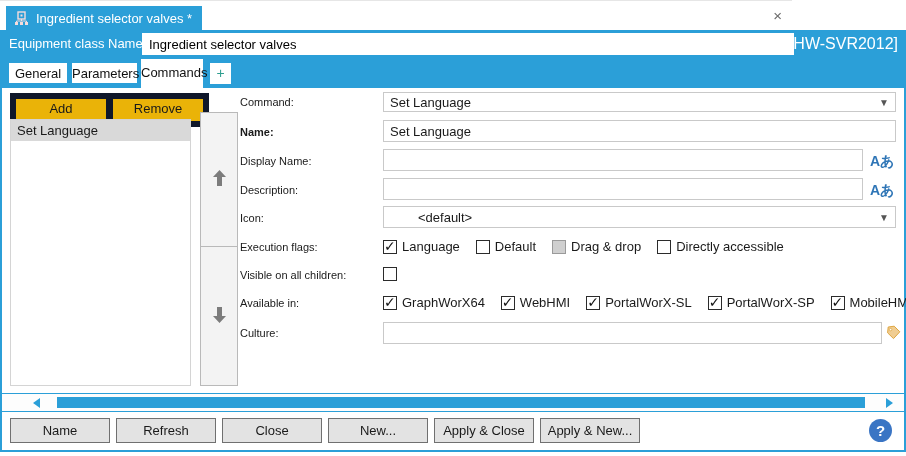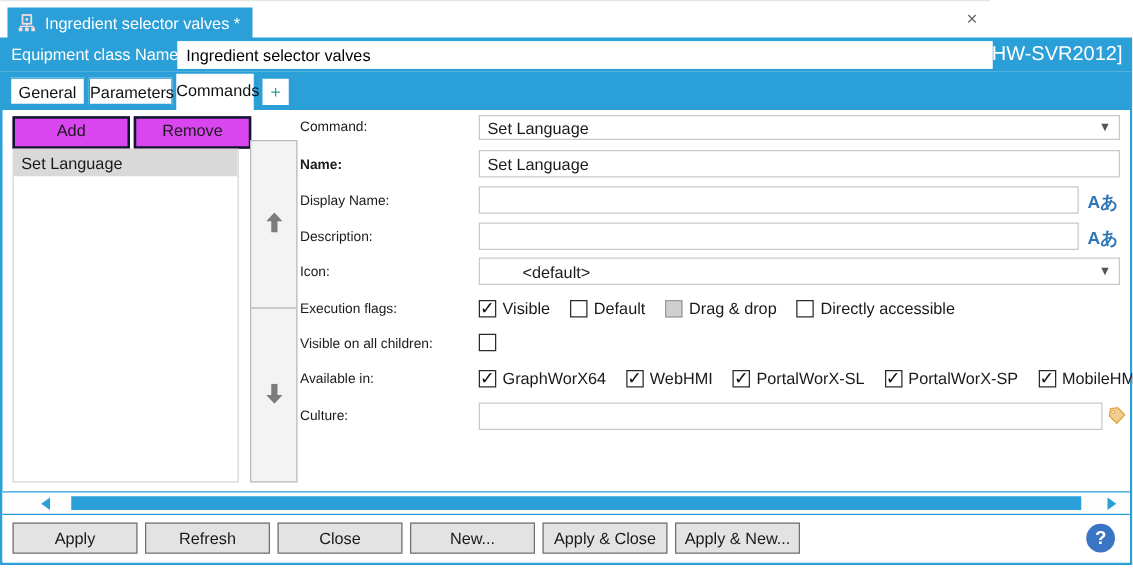--- a/index.html
+++ b/index.html
@@ -26,21 +26,21 @@
   .tab.active{top:2px;height:29px;line-height:27px;}
   .tab-general{left:8px;width:60px;}
   .tab-parameters{left:71px;width:67px;}
   .tab-commands{left:141px;width:62px;}
   .tab-plus{left:210px;top:6px;width:21px;height:21px;line-height:20px;background:#fff;color:#2e9e8f;font-size:14px;text-align:center;position:absolute;}
 
   
   .mainwrap{position:absolute;left:0;top:88px;width:906px;height:364px;border-left:2px solid #2b9fd8;border-right:2px solid #2b9fd8;border-bottom:2px solid #2b9fd8;box-sizing:border-box;background:#fff;}
 
   
-  .btn-sm{position:absolute;height:22px;background:#d946ef;border:2px solid #0f172a;font:13px "Liberation Sans",sans-serif;text-align:center;line-height:20px;cursor:default;}
+  .btn-sm{position:absolute;height:22px;background:#eab308;border:6px solid #0f172a;font:13px "Liberation Sans",sans-serif;text-align:center;line-height:20px;cursor:default;}
   .listbox{position:absolute;left:8px;top:31px;width:181px;height:267px;border:1px solid #d4d4d4;background:#fff;box-sizing:border-box;overflow:hidden;}
   .listbox .item{height:21px;line-height:21px;padding-left:6px;font-size:13px;}
   .listbox .item.selected{background:#d9d9d9;}
   .arrowstrip{position:absolute;left:198px;top:24px;width:38px;height:274px;}
   .arrowcell{position:absolute;left:0;width:38px;background:#f3f3f3;border:1px solid #b9b9b9;box-sizing:border-box;display:flex;align-items:center;justify-content:center;}
 
   
   .flabel{position:absolute;left:238px;font-size:11px;white-space:nowrap;color:#1a1a1a;}
   .field{position:absolute;left:381px;background:#fff;border:1px solid #c9c9c9;box-sizing:border-box;font-size:13px;display:flex;align-items:center;padding:0 6px;}
   .field .caret{margin-left:auto;color:#555;font-size:10px;}
@@ -156,21 +156,21 @@
     <div class="loc" style="left:868px;top:94px;">Aあ</div>
 
     <div class="field" style="top:118px;width:513px;height:22px;padding-left:34px;">
       <span>&lt;default&gt;</span>
       <span class="caret">▼</span>
     </div>
 
     <div class="cbrow" style="top:151px;">
       <span class="cbpair">
         <span class="cb cb-checked"></span>
-        <span>Visible</span>
+        <span>Language</span>
       </span>
       <span class="cbpair">
         <span class="cb cb-unchecked"></span>
         <span>Default</span>
       </span>
       <span class="cbpair">
         <span class="cb cb-indeterminate"></span>
         <span>Drag &amp; drop</span>
       </span>
       <span class="cbpair">
@@ -218,21 +218,21 @@
       </svg>
     </span>
 
     <div class="scrollrow">
       <span class="sarrow left"></span>
       <div class="sthumb"></div>
       <span class="sarrow right"></span>
     </div>
 
     <div class="footer">
-      <div class="btn-lg" style="left:8px;">Apply</div>
+      <div class="btn-lg" style="left:8px;">Name</div>
       <div class="btn-lg" style="left:114px;">Refresh</div>
       <div class="btn-lg" style="left:220px;">Close</div>
       <div class="btn-lg" style="left:326px;">New...</div>
       <div class="btn-lg" style="left:432px;">Apply &amp; Close</div>
       <div class="btn-lg" style="left:538px;">Apply &amp; New...</div>
       <div class="help">?</div>
     </div>
 
   </div>
 </div>

